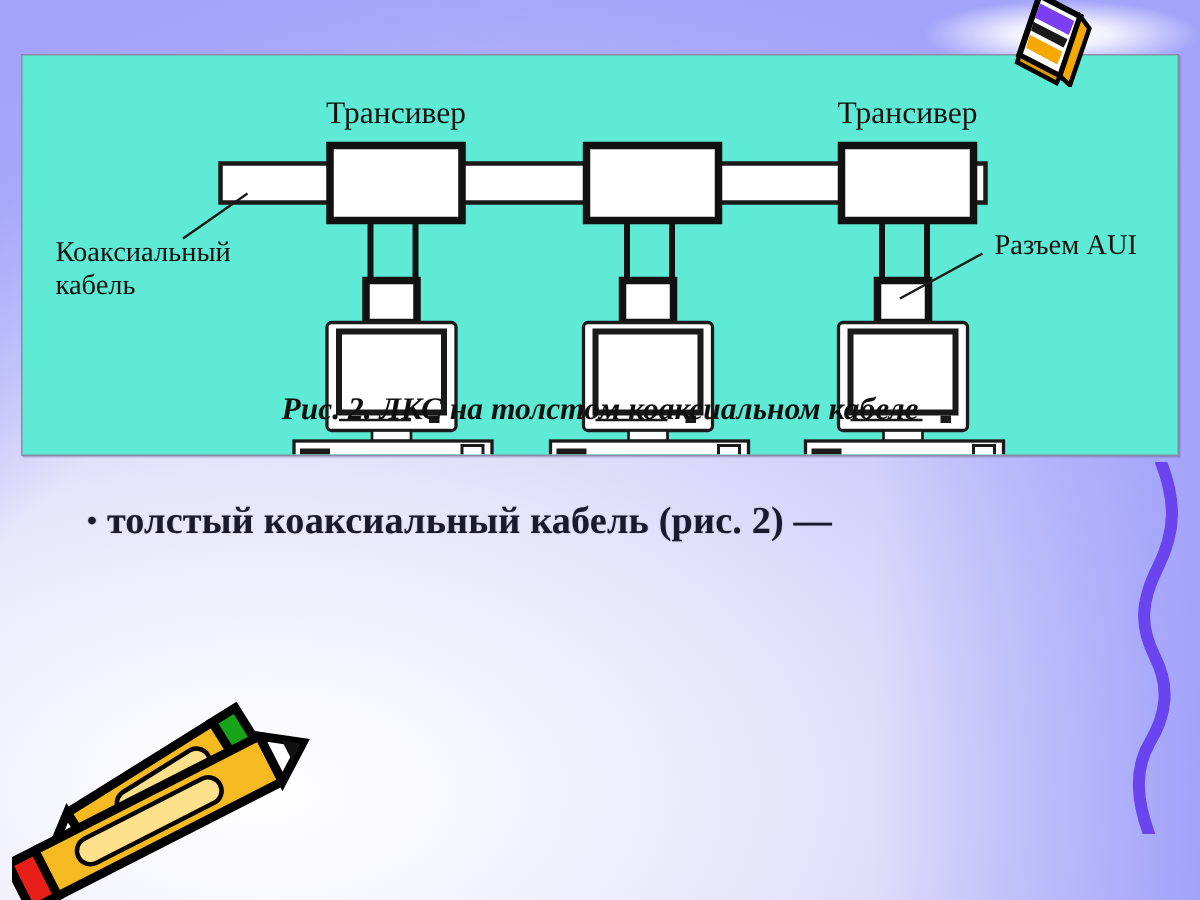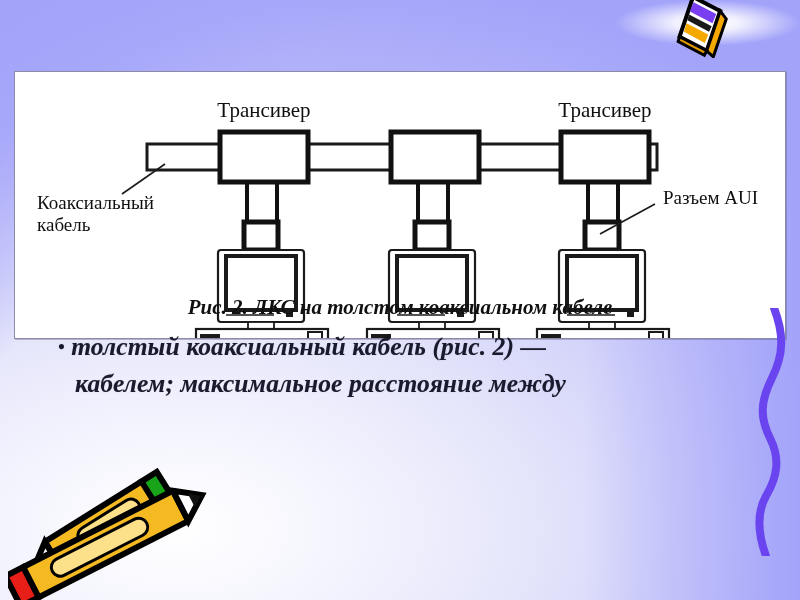--- a/index.html
+++ b/index.html
@@ -24,39 +24,37 @@
     background:linear-gradient(270deg, #a3a3fa 0%, rgba(163,163,250,.65) 8%, rgba(163,163,250,0) 27%);
   }
   #bg-trlight{
     position:absolute;top:0;right:0;width:330px;height:230px;
     background:radial-gradient(closest-side at 72% 10%, #ffffff 0%, rgba(255,255,255,.85) 35%, rgba(255,255,255,0) 100%);
   }
 
   
   #figure-panel{
     position:absolute;left:14px;top:36px;width:770px;height:266px;
-    background:#ffffff;
+    background:#5eead4;
     border:1px solid #8b8ba8;
     box-shadow:1px 1px 0 rgba(80,80,120,.35);
     overflow:hidden;
-    margin-top:35px;
   }
   #figure-svg{display:block;width:770px;height:266px;}
 
   
   #bullet-block{
     position:absolute;left:58px;top:328px;width:672px;
     color:#1a1a2e;
     font-family:"Liberation Serif", serif;
     font-weight:bold;
     font-size:25.5px;
     line-height:37px;
     letter-spacing:.1px;
     text-shadow:0 0 1px rgba(0,0,0,.25);
-    font-style:italic;
   }
   #bullet-block .ln{white-space:nowrap;display:block;}
   #bullet-block .ln.first{text-indent:0;}
   #bullet-block .ln.cont{padding-left:17px;}
   .bullet-dot{font-size:19px;vertical-align:2px;}
 
   
   .clip{position:absolute;}
   #eraser-clip{left:665px;top:-4px;width:70px;height:62px;}
   #pencils-clip{left:8px;top:468px;width:200px;height:132px;}
@@ -148,21 +146,20 @@
 
     <text x="385" y="242" text-anchor="middle" font-family="Liberation Serif, serif" font-style="italic" font-weight="bold" font-size="21" fill="#101010">Рис. 2. ЛКС на толстом коаксиальном кабеле</text>
   </svg>
 </div>
 
 <div id="bullet-block">
   <span class="ln first">
     <span class="bullet-dot">•</span>
     <span>толстый коаксиальный кабель (рис. 2) —</span>
   </span>
-  <span class="ln cont">кабелем; максимальное расстояние между</span>
 </div>
 
 <svg class="clip" id="eraser-clip" viewBox="0 0 70 62" xmlns="http://www.w3.org/2000/svg">
   <g transform="rotate(16 35 31)">
     <path d="M20 4 L50 10 L48 52 L18 46 Z" fill="#ffffff" stroke="#000" stroke-width="4"></path>
     <path d="M22 9 L47 14 L46 24 L21 19 Z" fill="#7a3ff2"></path>
     <path d="M21 22 L46 27 L45 33 L21 28 Z" fill="#1a1a1a"></path>
     <path d="M21 31 L45 36 L44 45 L21 40 Z" fill="#f5a800"></path>
     <path d="M50 10 L58 16 L56 56 L48 52 Z" fill="#f5a800" stroke="#000" stroke-width="3"></path>
     <path d="M18 46 L48 52 L47 57 L18 51 Z" fill="#e09a00" stroke="#000" stroke-width="3"></path>

